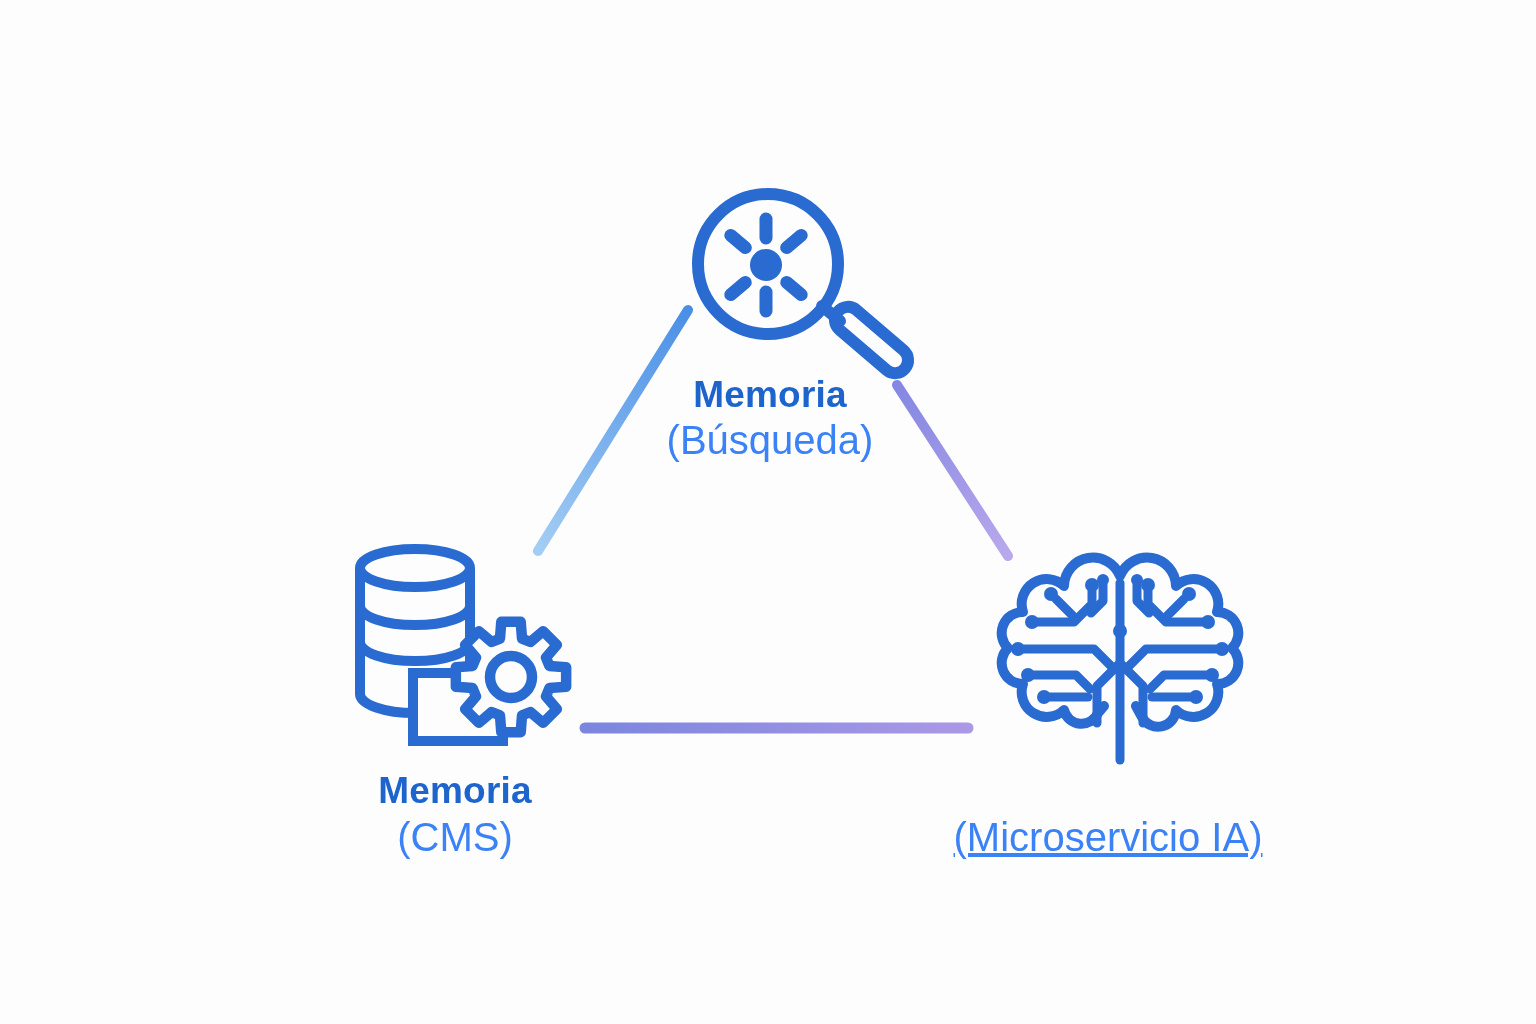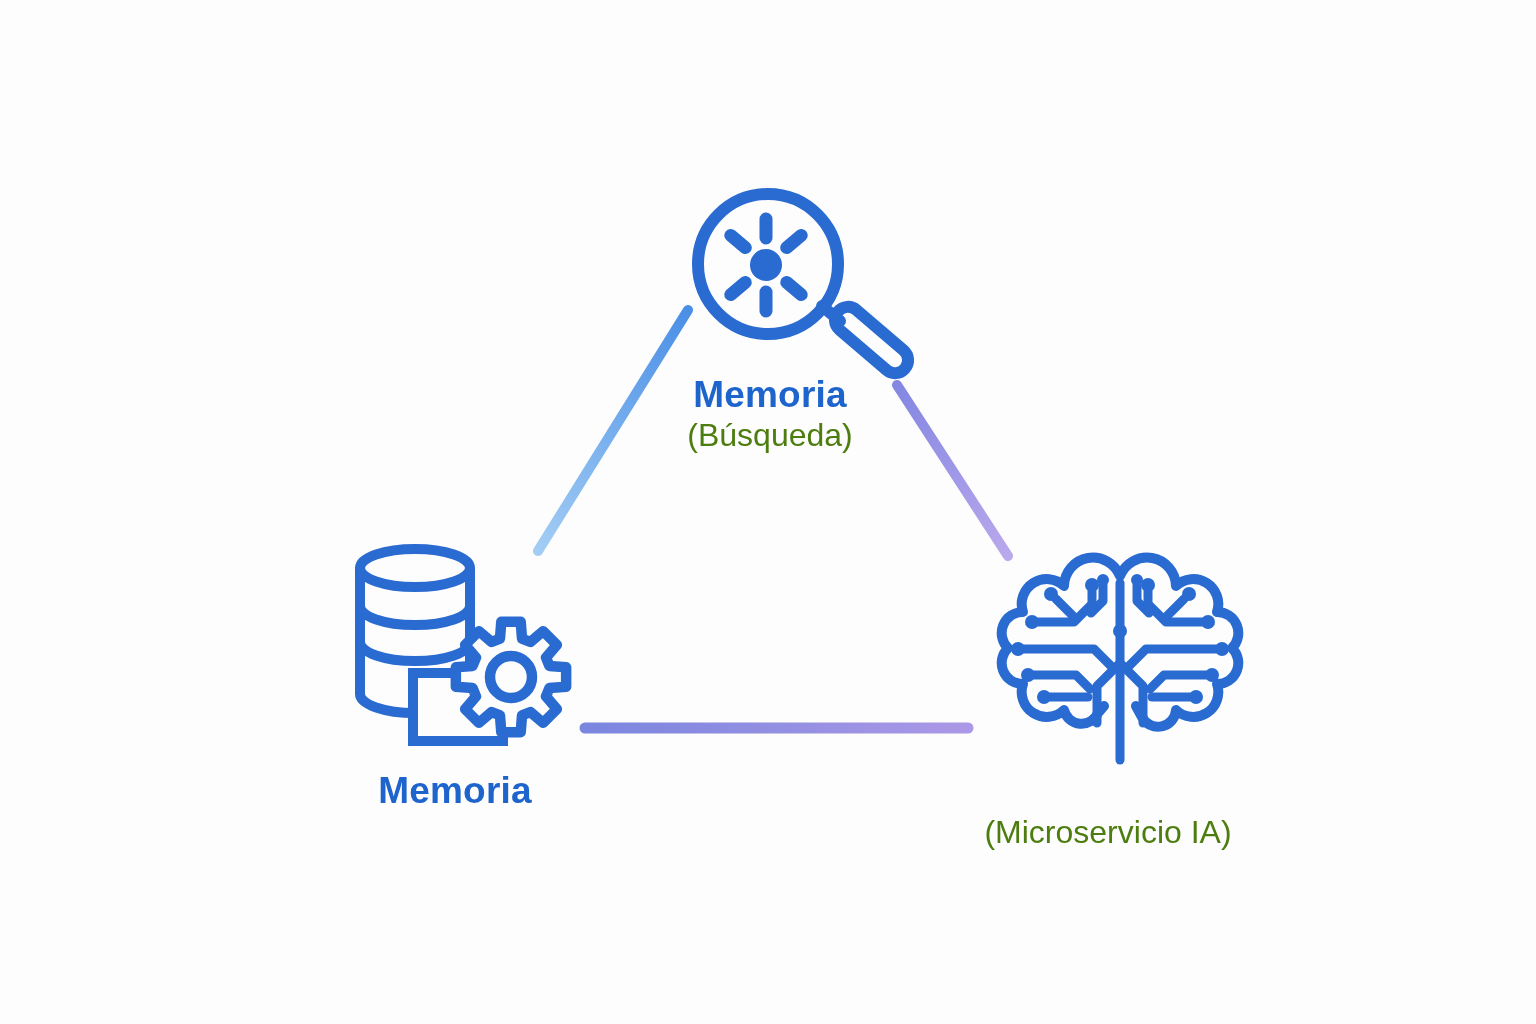--- a/index.html
+++ b/index.html
@@ -23,38 +23,38 @@
     position: absolute; left: 0; width: 100%;
     text-align: center;
     font-size: 37px; font-weight: 700;
     color: #1e64cd;
     letter-spacing: 0.2px;
     line-height: 1.1;
   }
   .node .sublabel {
     position: absolute; left: 0; width: 100%;
     text-align: center;
-    font-size: 32px; font-weight: 400;
-    color: #4d7c0f;
+    font-size: 40px; font-weight: 400;
+    color: #3b82f6;
     line-height: 1.1;
   }
   #node-memoria { left: 570px; top: 175px; width: 400px; height: 300px; }
   #node-memoria .icon-wrap { left: 100px; top: 0; }
   #node-memoria .label    { top: 200px; }
   #node-memoria .sublabel { top: 243px; }
 
   #node-cuerpo { left: 255px; top: 542px; width: 400px; height: 320px; }
   #node-cuerpo .icon-wrap { left: 97px; top: 0; }
   #node-cuerpo .label    { top: 229px; }
   #node-cuerpo .sublabel { top: 273px; }
 
   #node-cerebro { left: 908px; top: 545px; width: 400px; height: 320px; }
   #node-cerebro .icon-wrap { left: 82px; top: 0; }
   #node-cerebro .label    { top: 226px; }
-  #node-cerebro .sublabel { top: 270px; }
+  #node-cerebro .sublabel { top: 270px; text-decoration: underline; }
 
   .icon-stroke { stroke: #2a6bd2; fill: none; }
   .icon-fill   { fill: #2a6bd2; }
   .mask-fill   { fill: #fdfdfd; }
 </style>
 </head>
 <body>
 
 <div class="canvas">
 
@@ -122,20 +122,21 @@
              L 11.03 38.45 L 9.72 55.15 L -9.72 55.15 L -11.03 38.45
              L -19.39 34.98 L -32.12 45.87 L -45.87 32.12 L -34.98 19.39
              L -38.45 11.03 L -55.15 9.72 L -55.15 -9.72 L -38.45 -11.03
              L -34.98 -19.39 L -45.87 -32.12 L -32.12 -45.87 L -19.39 -34.98
              L -11.03 -38.45 L -9.72 -55.15 L 9.72 -55.15 L 11.03 -38.45
              L 19.39 -34.98 L 32.12 -45.87 L 45.87 -32.12 L 34.98 -19.39 Z"></path>
         <circle class="icon-stroke mask-fill" r="21" stroke-width="10.5"></circle>
       </g>
     </svg>
     <div class="label">Memoria</div>
+    <div class="sublabel">(CMS)</div>
   </div>
 
   <div class="node" id="node-cerebro">
     <svg class="icon-wrap" width="265" height="220" viewBox="0 0 265 220">
       <g>
         <path class="icon-stroke" stroke-width="10" stroke-linecap="round" stroke-linejoin="round" d="M 18 103
              A 21 21 0 0 1 33 67
              A 25 25 0 0 1 74 41
              A 29 29 0 0 1 130 31
              A 29 29 0 0 1 186 41

